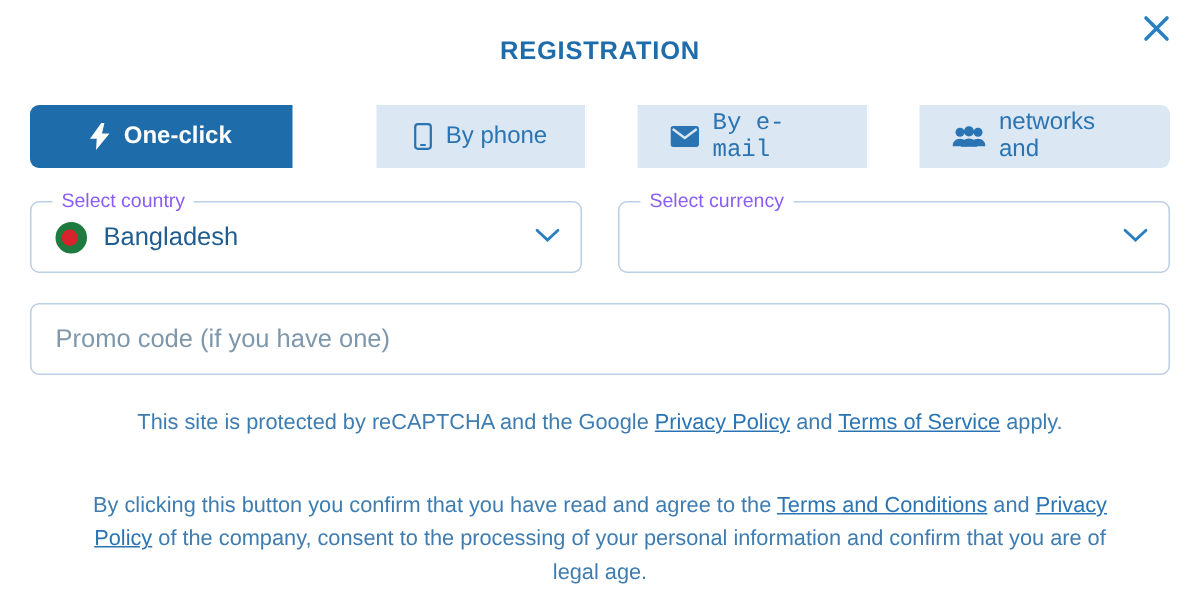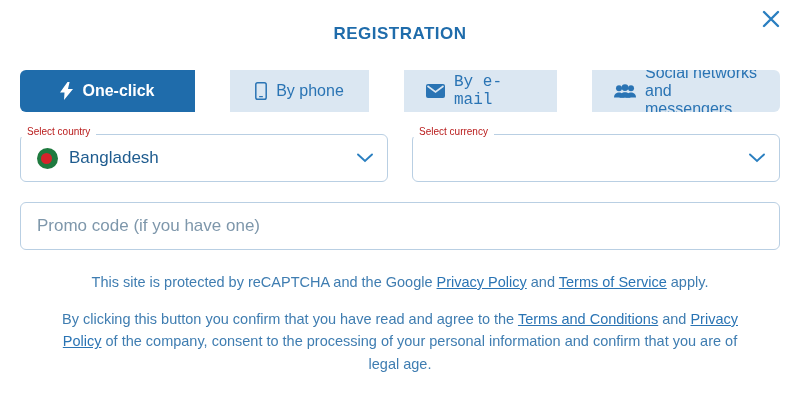--- a/index.html
+++ b/index.html
@@ -77,21 +77,21 @@
     background: #1f6cab;
     color: #ffffff;
     font-weight: bold;
   }
   .tab-icon {
     display: inline-flex;
     align-items: center;
     justify-content: center;
   }
   .tab-oneclick { width: 176px; }
-  .tab-phone    { width: 140px; }
+  .tab-phone    { width: 140px; margin-left: 21px; }
   .tab-email    { width: 154px; font-family: Liberation Mono, monospace; }
   .tab-social   { flex: 1 1 auto; }
 
   .row {
     display: flex;
     gap: 24px;
     margin-bottom: 20px;
   }
   .field {
     position: relative;
@@ -101,25 +101,25 @@
     border-radius: 6px;
     background: #ffffff;
     display: flex;
     align-items: center;
     padding: 0 16px;
     cursor: pointer;
   }
   .field-label {
     position: absolute;
     top: -9px;
-    left: 0;
+    left: 14px;
     background: #ffffff;
     padding: 0 6px;
-    font-size: 10px;
-    color: #b91c1c;
+    font-size: 13px;
+    color: #8b5cf6;
   }
   .field-value {
     font-size: 17px;
     color: #1f5c8f;
   }
   .flag {
     width: 21px;
     height: 21px;
     border-radius: 50%;
     background: #1f7a3f;
@@ -179,21 +179,21 @@
     text-align: center;
     font-size: 14.5px;
     color: #3f7db1;
     margin-top: 24px;
   }
   .terms-note {
     text-align: center;
     font-size: 14.5px;
     color: #3f7db1;
     line-height: 1.55;
-    margin-top: 18px;
+    margin-top: 36px;
     padding: 0 36px;
   }
   a.link {
     color: #2a74b4;
     text-decoration: underline;
     cursor: pointer;
   }
 </style>
 </head>
 <body>

